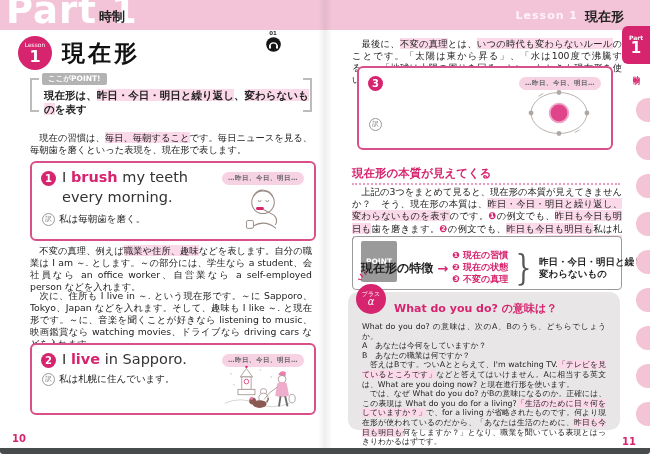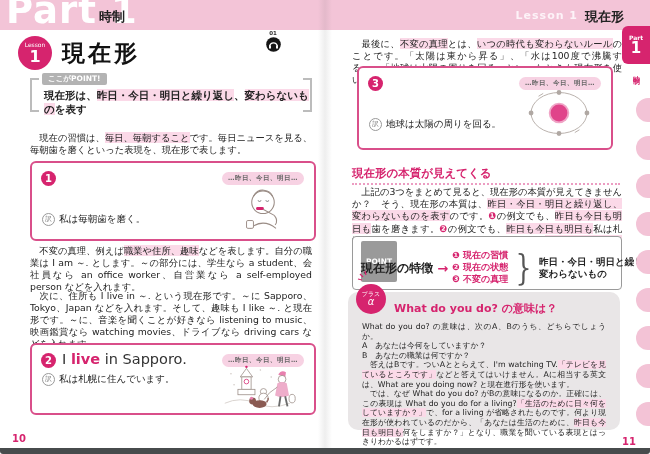--- a/index.html
+++ b/index.html
@@ -108,20 +108,21 @@
     <div class="brk-r"></div>
     <div class="callout-badge">ここがPOINT!</div>
     <div class="callout-text"><span>現在形は、</span><span class="hl">昨日・今日・明日と繰り返し</span><span>、</span><span class="hl">変わらないもの</span><span>を表す</span></div>
   </div>
 
 
   <div class="para" style="left:30px;top:132px;width:282px;"><span>　現在の習慣は、</span><span class="hl">毎日、毎朝すること</span><span>です。毎日ニュースを見る、毎朝歯を磨くといった表現を、現在形で表します。</span></div>
 
   <div class="exbox" style="left:30px;top:161px;width:282px;height:76px;">
     <div class="exnum">1</div>
+    <div class="exen" style="width:168px;"><span>I </span><span class="v">brush</span><span> my teeth every morning.</span></div>
     <div class="expill">…昨日、今日、明日…</div>
     <div class="extrans" style="top:50px;">
       <span class="yaku">訳</span>
       <span>私は毎朝歯を磨く。</span>
     </div>
     <svg class="illus" style="right:24px;top:22px;" width="54" height="52" viewBox="0 0 60 60">
       <circle cx="30" cy="20" r="13" fill="#fff" stroke="#9a8c85" stroke-width="1.2"></circle>
       <path d="M19 13 q4 -8 12 -7 q8 1 10 7" fill="none" stroke="#9a8c85" stroke-width="1.2"></path>
       <path d="M24 18 q2 2 4 0 M33 18 q2 2 4 0" stroke="#6b6b6b" stroke-width="1" fill="none"></path>
       <rect x="22" y="25.5" width="9" height="3.4" rx="1.6" fill="#d6246e"></rect>
@@ -172,21 +173,20 @@
 
   <div class="pagenum" style="left:12px;top:433px;">10</div>
 
   <div class="para" style="left:352px;top:38px;width:270px;"><span>　最後に、</span><span class="hl">不変の真理</span><span>とは、</span><span class="hl">いつの時代も変わらないルール</span><span>のことです。「太陽は東から昇る」、「水は100度で沸騰する」、「地球は太陽の周りを回る」といったときも現在形を使います。</span></div>
 
   <div class="exbox" style="left:357px;top:66px;width:252px;height:80px;">
     <div class="exnum">3</div>
     <div class="expill">…昨日、今日、明日…</div>
     <div class="extrans" style="top:50px;">
       <span class="yaku">訳</span>
-      <span>地球は太陽の周りを回る。</span>
     </div>
     <svg class="illus" style="right:18px;top:18px;" width="68" height="54" viewBox="0 0 72 58">
       <ellipse cx="36" cy="29" rx="30" ry="22" fill="none" stroke="#b5aca7" stroke-width="1"></ellipse>
       <circle cx="36" cy="29" r="11" fill="#f0a4c6"></circle>
       <circle cx="36" cy="29" r="9" fill="#e0448a"></circle>
       <circle cx="6" cy="29" r="2.6" fill="#b0a8a3"></circle>
       <circle cx="66" cy="29" r="2.6" fill="#b0a8a3"></circle>
       <circle cx="36" cy="7" r="2.6" fill="#b0a8a3"></circle>
       <circle cx="36" cy="51" r="2.6" fill="#b0a8a3"></circle>
       <path d="M14 11 l5 -3 M58 47 l-5 3" stroke="#b5aca7" stroke-width="1" fill="none"></path>

